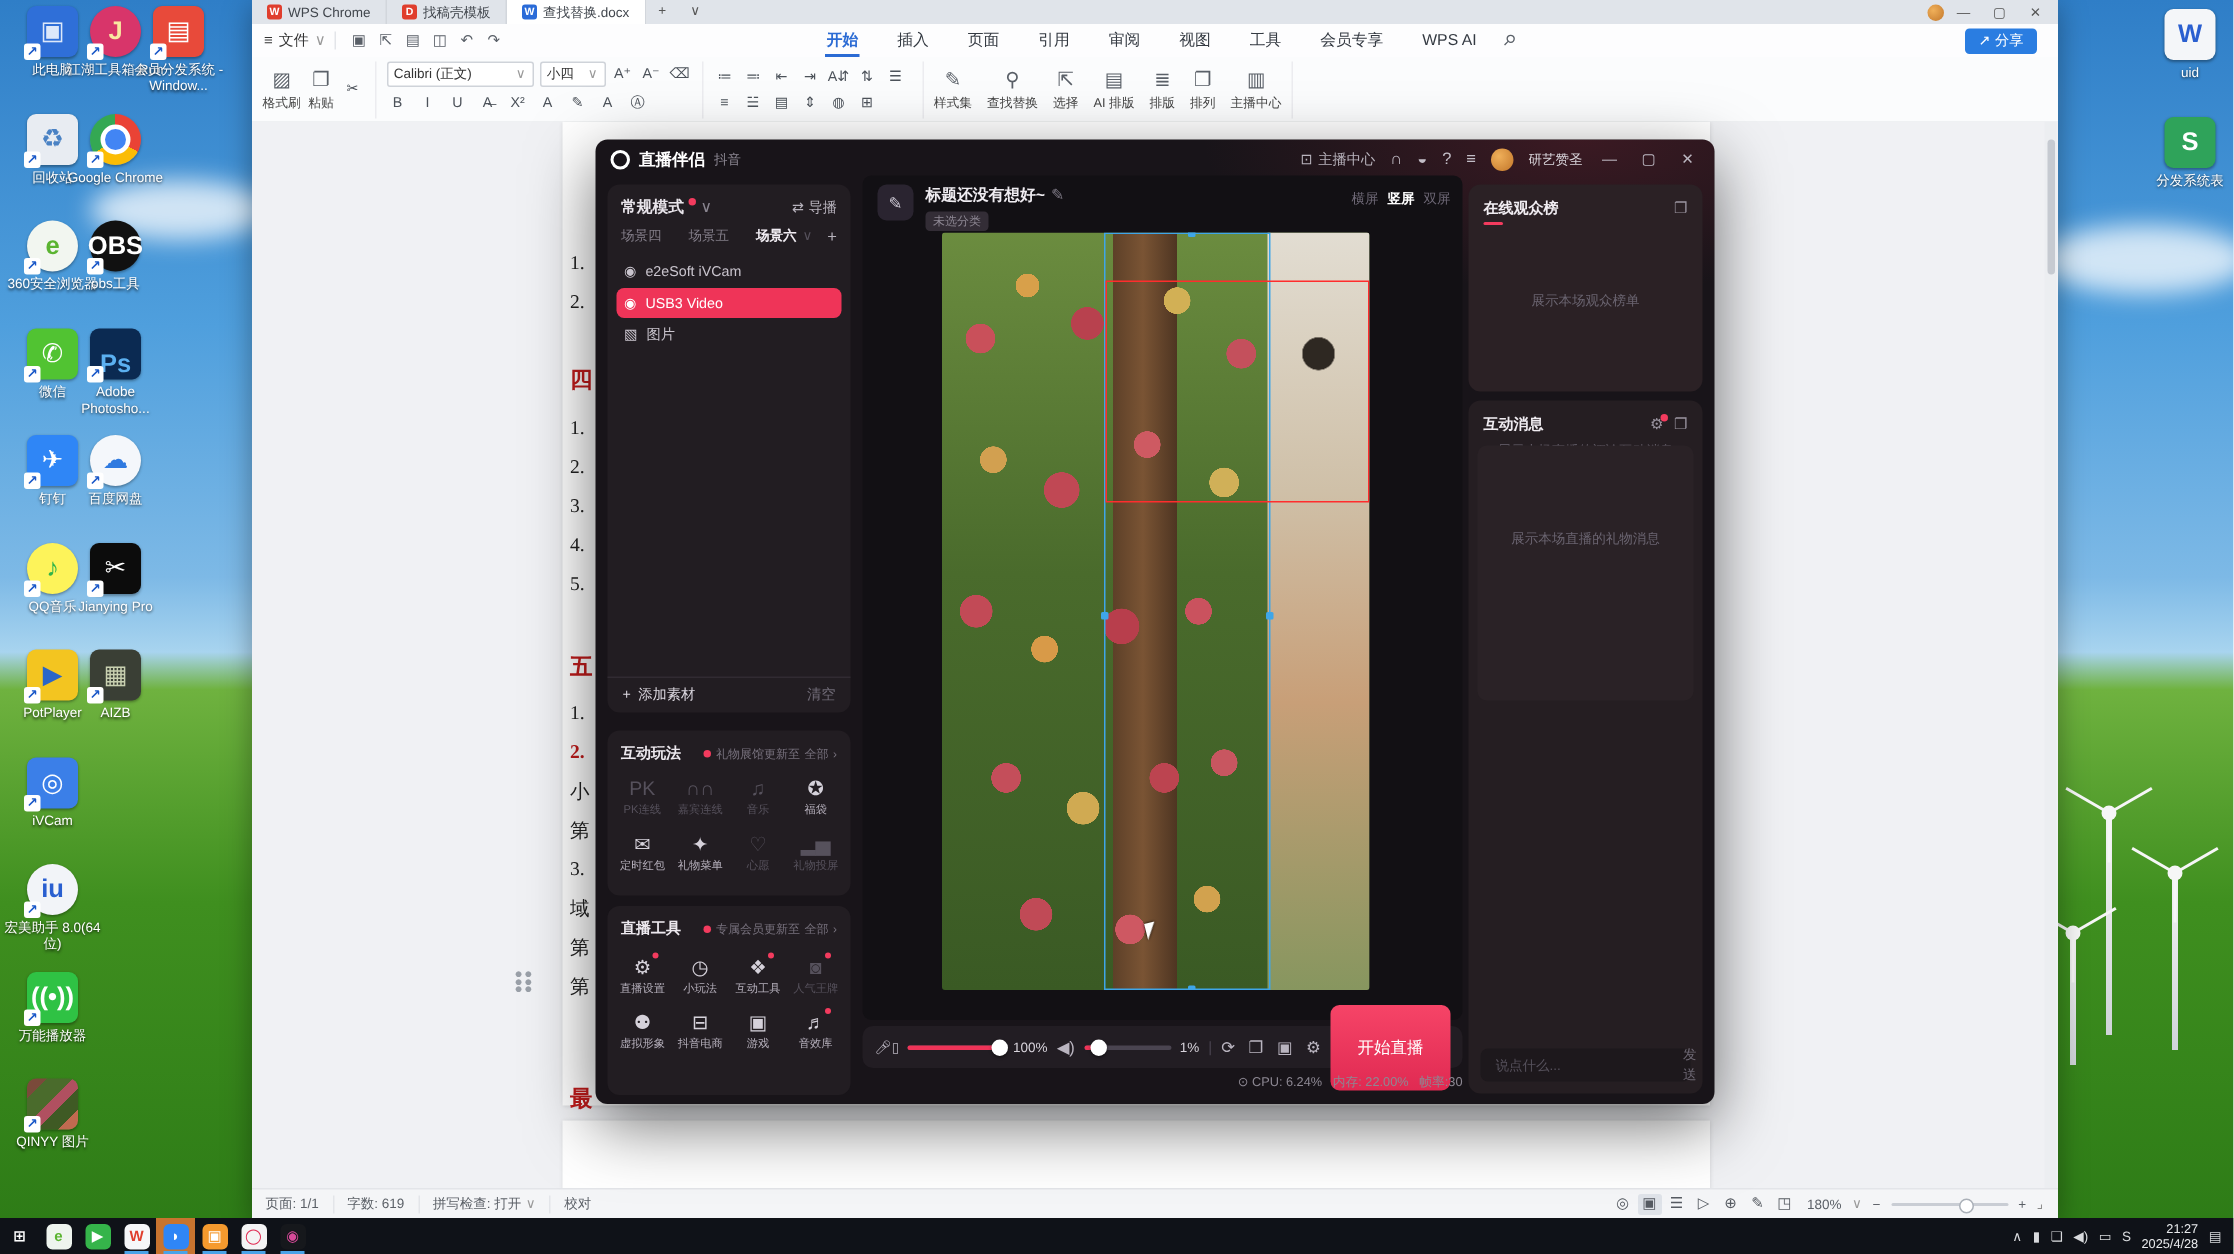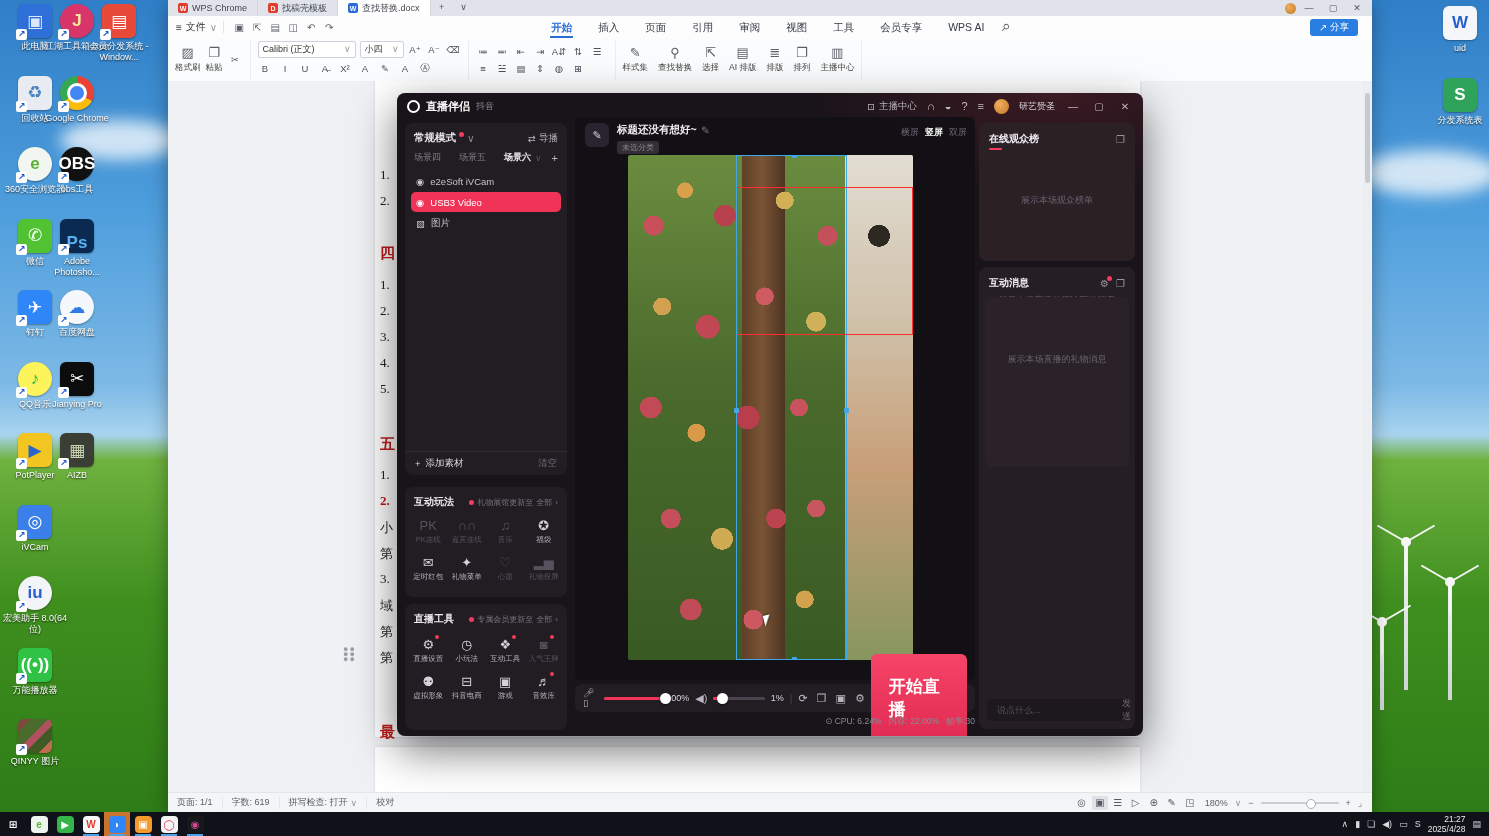--- a/index.html
+++ b/index.html
@@ -132,21 +132,21 @@
   .selBlue{position:absolute;left:108px;top:0;width:109px;height:503px;border:1px solid #3fa6e8;}
   .selBlue .h{position:absolute;width:5px;height:5px;background:#3fa6e8;border-radius:1px;}
   .cropRed{position:absolute;left:109px;top:32px;width:174px;height:146px;border:1.5px solid #ff2d2d;}
   .curs{position:absolute;width:0;height:0;border-left:7px solid #fff;border-bottom:11px solid transparent;transform:rotate(-14deg);filter:drop-shadow(0 0 1px #000);}
   .bbar{position:absolute;left:178px;top:591px;width:400px;height:28px;background:#221d23;border-radius:7px;display:flex;align-items:center;padding:0 8px;box-sizing:border-box;gap:6px;}
   .slider{position:relative;height:3px;border-radius:2px;background:#4a4450;}
   .slider .fill{position:absolute;left:0;top:0;height:3px;border-radius:2px;background:#ef3458;}
   .slider .knob{position:absolute;top:-4px;width:11px;height:11px;border-radius:50%;background:#fff;box-shadow:0 1px 2px rgba(0,0,0,.5);}
   .pct{color:#d8d4dc;font-size:9px;}
   .bico{color:#b9b4bf;font-size:11px;}
-  .startBtn{margin-left:auto;background:linear-gradient(180deg,#f64467,#e02a52);color:#fff;font-weight:bold;font-size:17px;padding:21px 18px;border-radius:6px;}
+  .startBtn{margin-left:auto;background:linear-gradient(180deg,#f64467,#e02a52);color:#fff;font-weight:normal;font-size:11px;padding:21px 18px;border-radius:6px;}
   .cstat{position:absolute;left:178px;top:623px;width:400px;text-align:right;color:#8d8893;font-size:8.5px;}
   
   .rhead{display:flex;align-items:center;padding:9px 10px 4px;gap:6px;}
   .rtitle{color:#f0ecf1;font-weight:bold;font-size:10px;position:relative;}
   .rtitle.u::after{content:"";position:absolute;left:0;bottom:-4px;width:13px;height:2px;border-radius:2px;background:#f33b5e;}
   .rtools{margin-left:auto;display:flex;gap:7px;color:#9a94a0;font-size:10px;align-items:center;}
   .phold{color:#6a6470;font-size:9px;text-align:center;}
   .msginput{position:absolute;left:8px;bottom:8px;right:8px;height:22px;background:#1d181c;border-radius:5px;display:flex;align-items:center;padding:0 8px;gap:6px;}
   .msginput input{flex:1;background:transparent;border:none;outline:none;color:#cfcbd4;font-size:9px;}
   .msginput input::placeholder{color:#56515c;}

